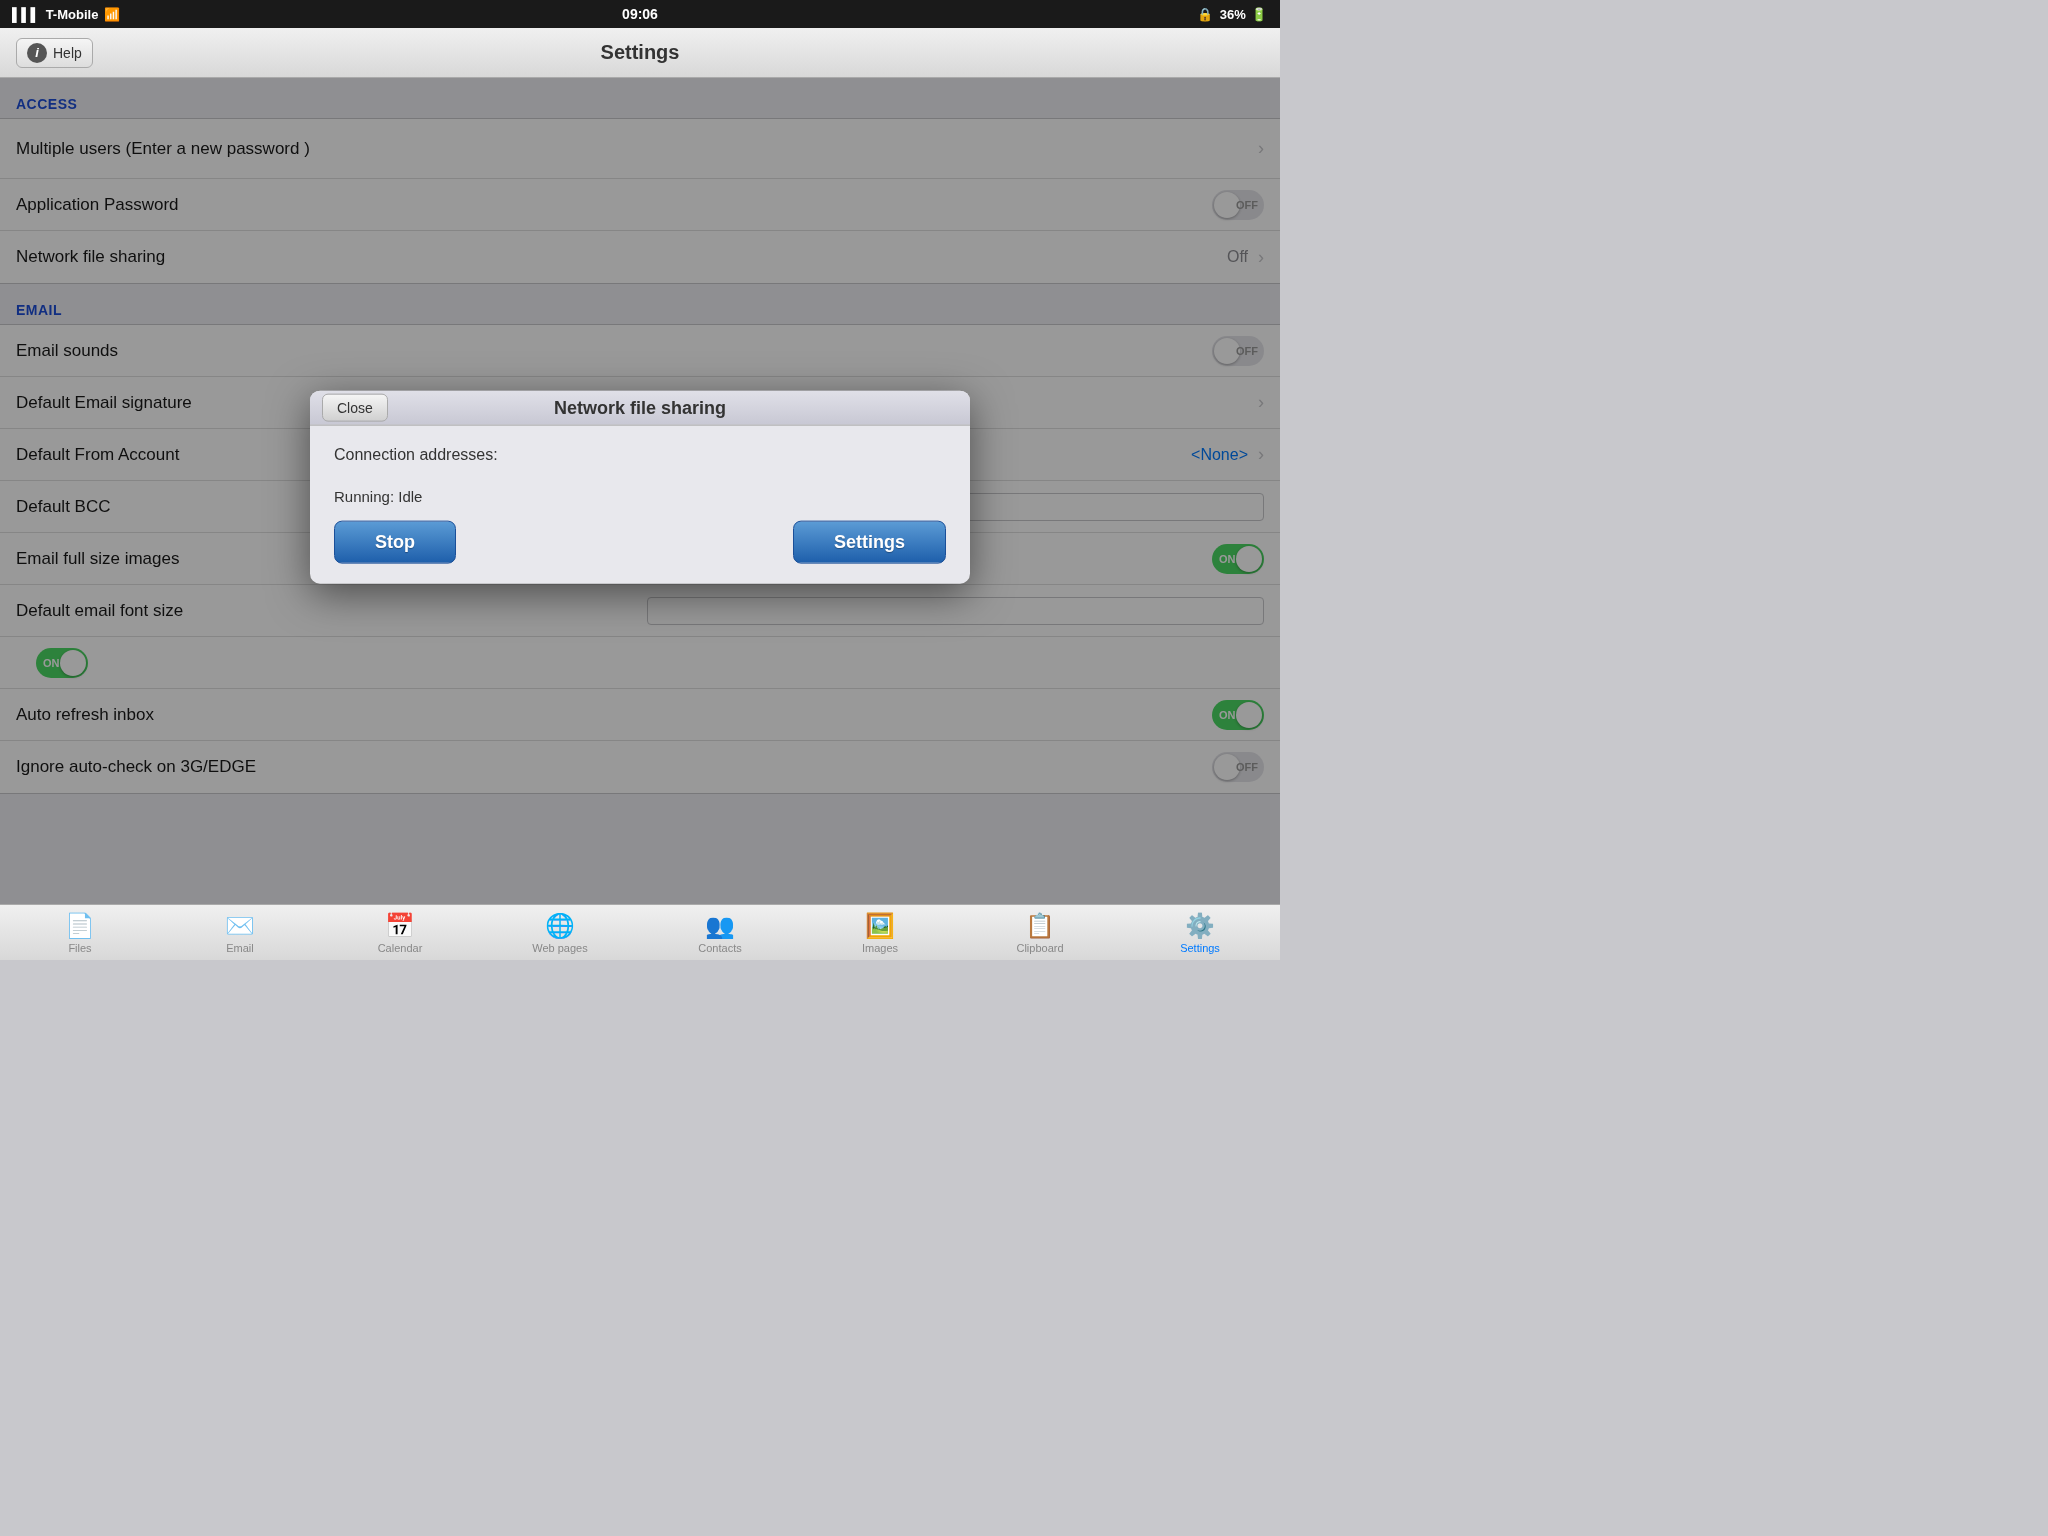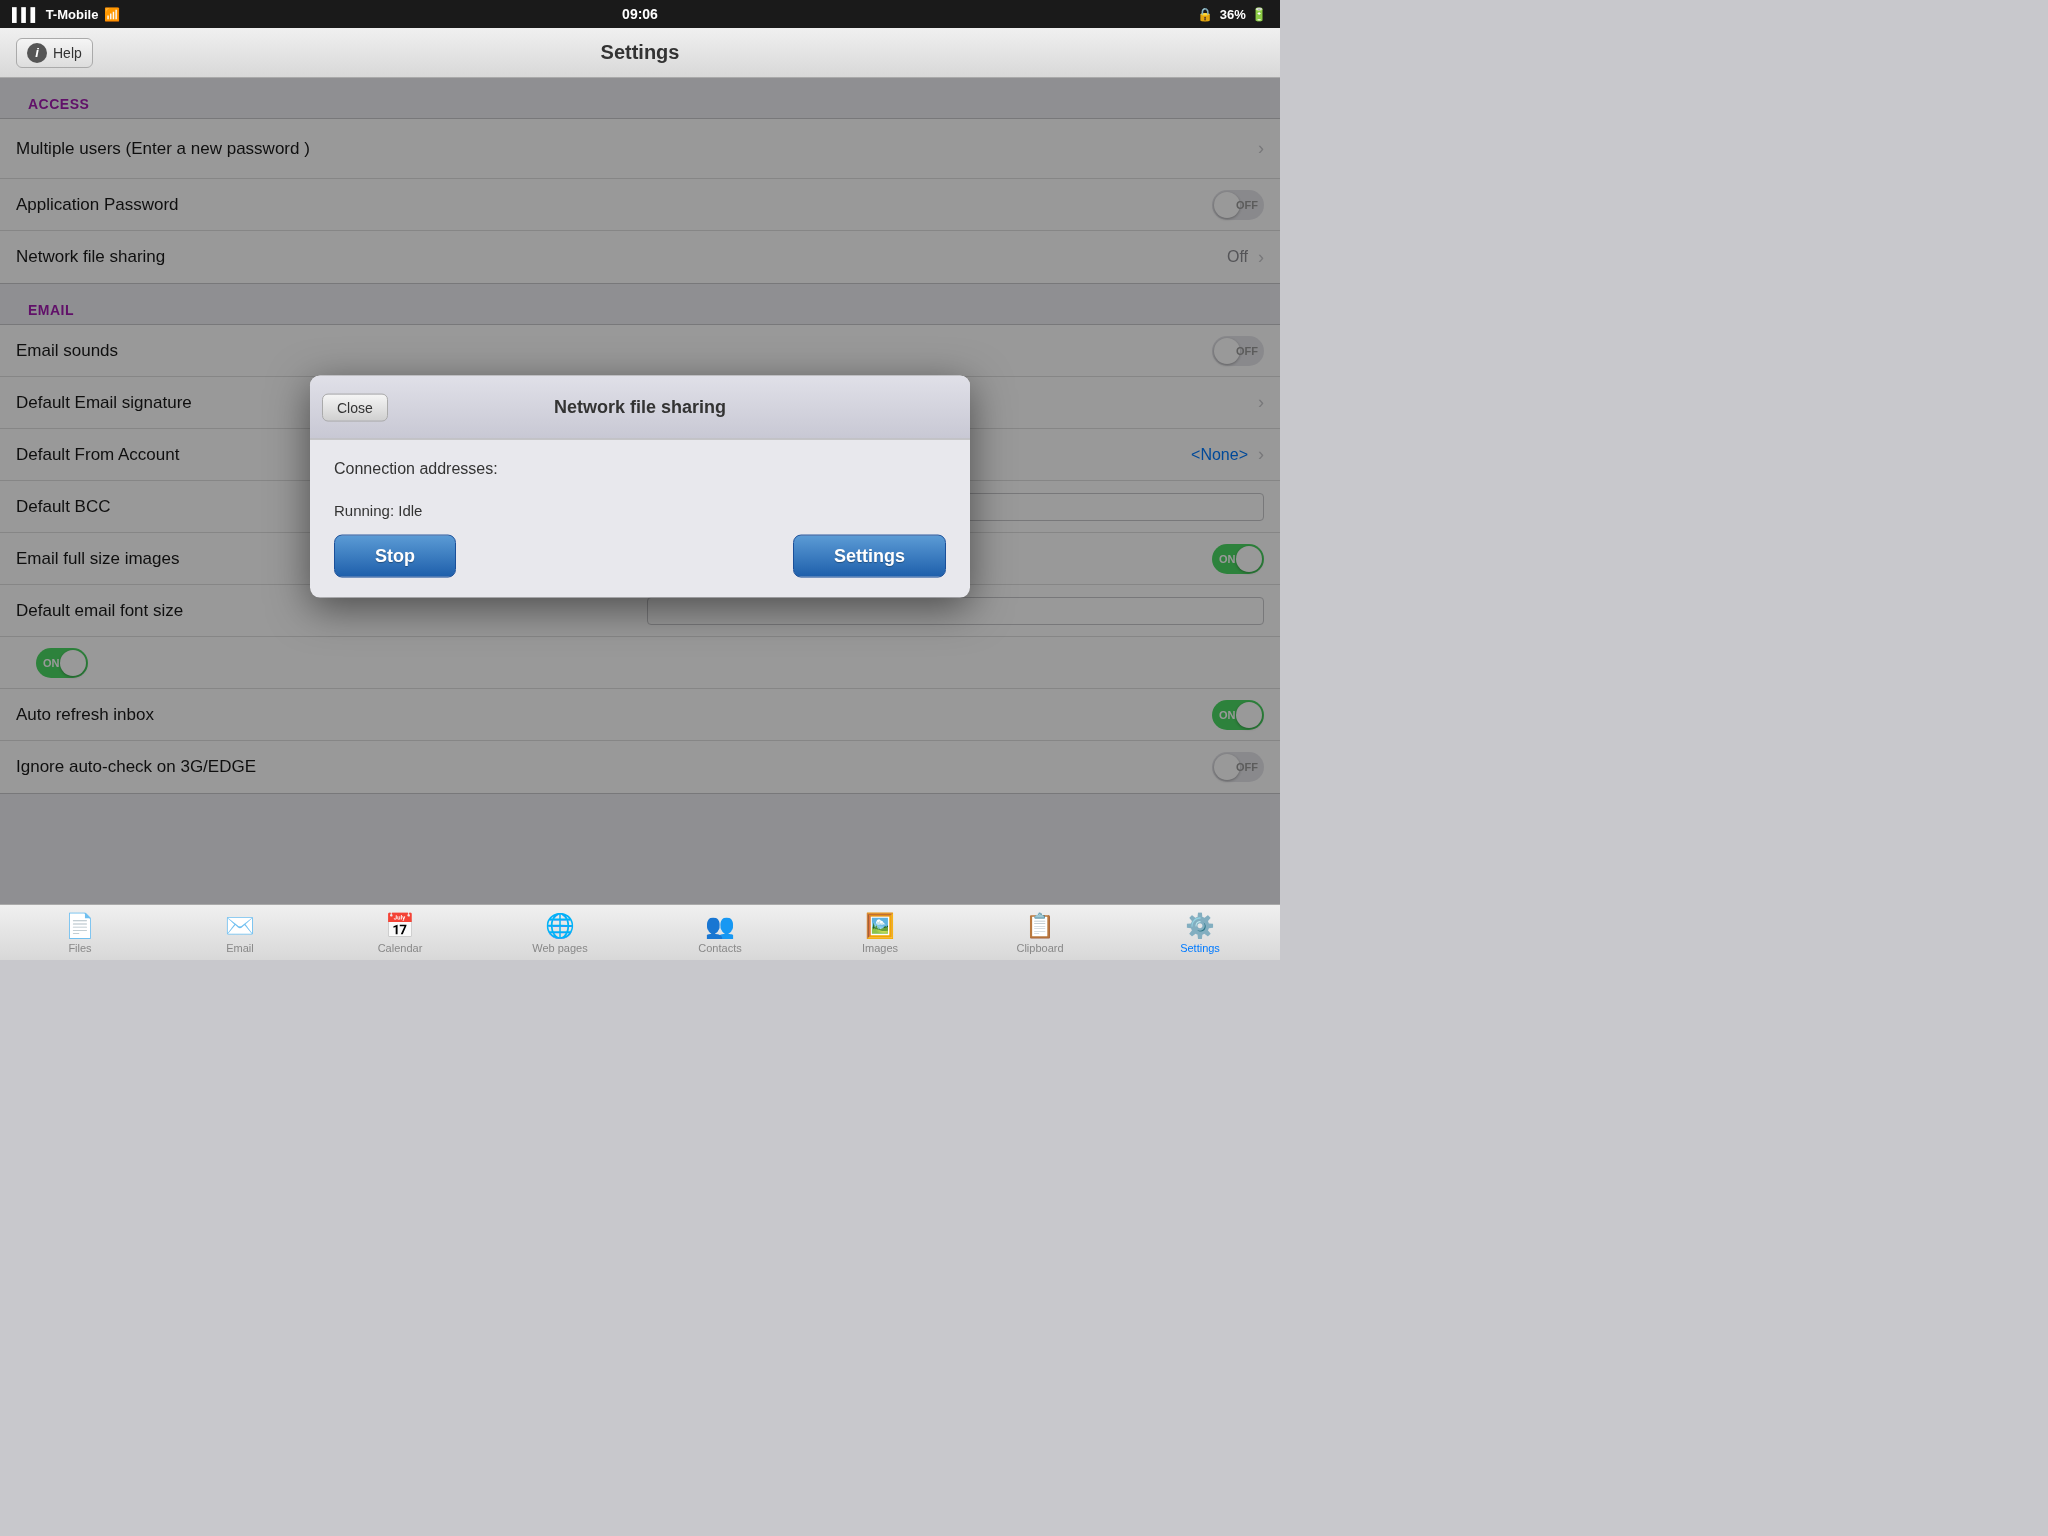--- a/index.html
+++ b/index.html
@@ -84,24 +84,24 @@
     
     .modal-overlay {
       position: absolute;
       top: 0; left: 0; right: 0; bottom: 0;
       background: rgba(0,0,0,0.4);
       z-index: 10;
     }
 
     
     .section-header {
-      padding: 18px 28px 6px;
+      padding: 18px 16px 6px;
       font-size: 14px;
       font-weight: 600;
-      color: #a21caf;
+      color: #1d4ed8;
       text-transform: uppercase;
       letter-spacing: 0.5px;
     }
 
     
     .settings-group {
       background: white;
       border-top: 1px solid #c8c8cc;
       border-bottom: 1px solid #c8c8cc;
       margin-bottom: 0;
@@ -225,21 +225,21 @@
       z-index: 20;
       box-shadow: 0 10px 40px rgba(0,0,0,0.5);
       overflow: hidden;
     }
     .modal-header {
       background: linear-gradient(to bottom, #e0e0e8, #c8c8d4);
       border-bottom: 1px solid #aaa;
       display: flex;
       align-items: center;
       padding: 0 12px;
-      height: 64px;
+      height: 35px;
       position: relative;
     }
     .modal-title {
       position: absolute;
       left: 50%;
       transform: translateX(-50%);
       font-size: 18px;
       font-weight: 600;
       color: #333;
     }

